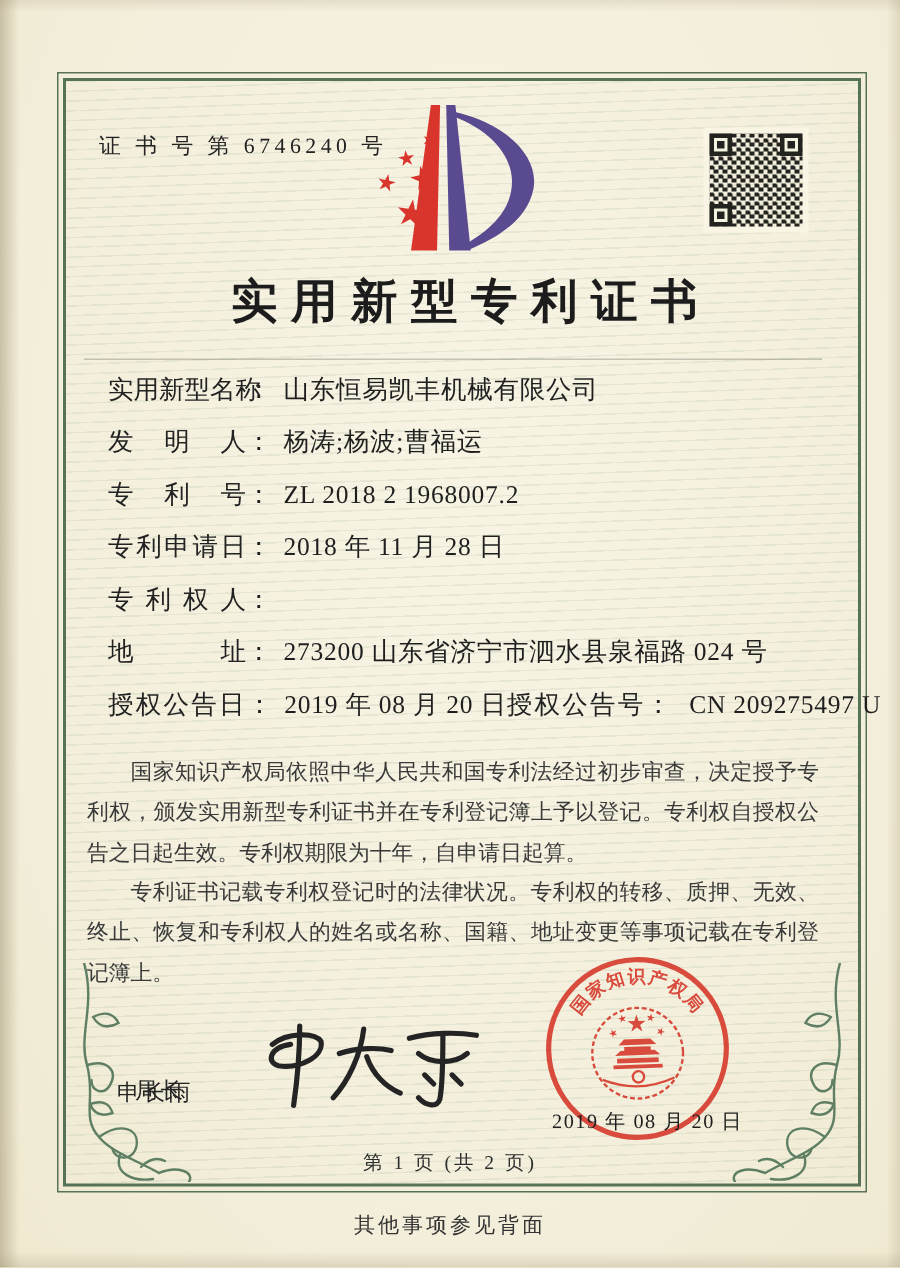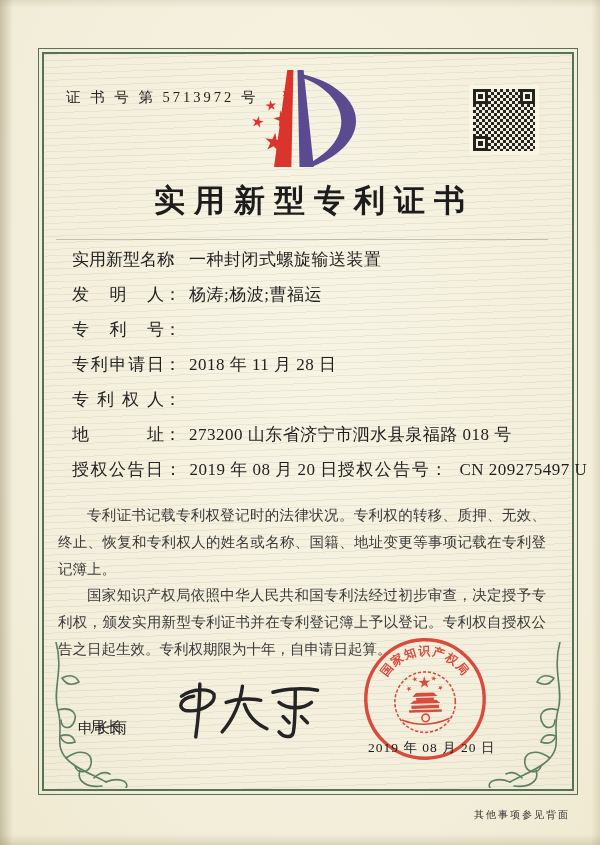--- a/index.html
+++ b/index.html
@@ -40,33 +40,33 @@
   .grant-first{display:inline-flex;align-items:flex-end;width:268px;}
   .glabel{letter-spacing:1.5px;color:#222;}
   .paras{top:502px;left:58px;width:488px;font-size:14.5px;line-height:1.85;color:#3a3a3a;text-align:justify;}
   .paras p{margin:0;text-indent:2em;}
   .signoff-title{top:718px;left:78px;font-size:15px;letter-spacing:2px;color:#242424;margin-left:12px;}
   .signoff-name{top:719px;left:78px;font-size:15px;letter-spacing:2px;color:#242424;}
   .signature{top:678px;left:168px;width:155px;height:66px;}
   .seal{top:636px;left:362px;width:126px;height:126px;opacity:.9;transform:rotate(-2deg);}
   .seal-date{top:739px;left:368px;font-size:13.5px;letter-spacing:1px;color:#1d1d1d;z-index:5;}
   .page-num{top:766px;left:0;width:600px;text-align:center;font-size:13px;letter-spacing:2px;color:#2d2d2d;}
-  .back-note{top:808px;left:0;width:570px;text-align:right;font-size:10px;letter-spacing:2px;color:#333;}
+  .back-note{top:808px;left:15px;width:570px;text-align:center;font-size:14px;letter-spacing:2px;color:#333;}
   .flourish{bottom:57px;width:92px;height:146px;}
   .flourish.l{left:46px;}
   .flourish.r{right:30px;transform:scaleX(-1);}
 </style>
 </head>
 <body>
 
 <div class="paper">
 
   <div class="frame"></div>
 
-  <div class="abs cert-no">证 书 号 第 5713972 号</div>
+  <div class="abs cert-no">证 书 号 第 6746240 号</div>
 
   <svg class="abs logo" viewBox="0 0 135 100">
     <g fill="#d9352c">
       <path d="M0,-1 L0.224,-0.309 L0.951,-0.309 L0.363,0.118 L0.588,0.809 L0,0.382 L-0.588,0.809 L-0.363,0.118 L-0.951,-0.309 L-0.224,-0.309 Z" transform="translate(55,25) scale(4.5) rotate(18)"></path>
       <path d="M0,-1 L0.224,-0.309 L0.951,-0.309 L0.363,0.118 L0.588,0.809 L0,0.382 L-0.588,0.809 L-0.363,0.118 L-0.951,-0.309 L-0.224,-0.309 Z" transform="translate(40,37) scale(5.5) rotate(-8)"></path>
       <path d="M0,-1 L0.224,-0.309 L0.951,-0.309 L0.363,0.118 L0.588,0.809 L0,0.382 L-0.588,0.809 L-0.363,0.118 L-0.951,-0.309 L-0.224,-0.309 Z" transform="translate(27,53) scale(6) rotate(12)"></path>
       <path d="M0,-1 L0.224,-0.309 L0.951,-0.309 L0.363,0.118 L0.588,0.809 L0,0.382 L-0.588,0.809 L-0.363,0.118 L-0.951,-0.309 L-0.224,-0.309 Z" transform="translate(51,50) scale(8.5) rotate(-14)"></path>
       <path d="M0,-1 L0.224,-0.309 L0.951,-0.309 L0.363,0.118 L0.588,0.809 L0,0.382 L-0.588,0.809 L-0.363,0.118 L-0.951,-0.309 L-0.224,-0.309 Z" transform="translate(43,73) scale(9.5) rotate(8)"></path>
       <polygon points="56,2 62,2 60,97 43,97"></polygon>
     </g>
@@ -88,61 +88,62 @@
       </div>
   </div>
 
   <div class="abs title">实用新型专利证书</div>
   <div class="abs title-rule"></div>
 
   <div class="abs fields">
     <div class="frow">
       <span class="flabel">实用新型名称</span>
         <span class="fcolon">：</span>
-      <span class="fvalue">一种封闭式螺旋输送装置</span>
+      <span class="fvalue">山东恒易凯丰机械有限公司</span>
     </div>
     <div class="frow">
       <span class="flabel">发明人</span>
         <span class="fcolon">：</span>
       <span class="fvalue">杨涛;杨波;曹福运</span>
     </div>
     <div class="frow">
       <span class="flabel">专利号</span>
         <span class="fcolon">：</span>
+      <span class="fvalue">ZL 2018 2 1968007.2</span>
     </div>
     <div class="frow">
       <span class="flabel">专利申请日</span>
         <span class="fcolon">：</span>
       <span class="fvalue">2018 年 11 月 28 日</span>
     </div>
     <div class="frow">
       <span class="flabel">专利权人</span>
         <span class="fcolon">：</span>
     </div>
     <div class="frow">
       <span class="flabel">地址</span>
         <span class="fcolon">：</span>
-      <span class="fvalue">273200 山东省济宁市泗水县泉福路 018 号</span>
+      <span class="fvalue">273200 山东省济宁市泗水县泉福路 024 号</span>
     </div>
     <div class="frow">
       <span class="grant-first">
         <span class="glabel">授权公告日</span>
           <span class="fcolon">：</span>
         <span class="fvalue">2019 年 08 月 20 日</span>
       </span>
       <span>
         <span class="glabel">授权公告号</span><span class="fcolon">：</span>
         <span class="fvalue">CN 209275497 U</span>
       </span>
     </div>
   </div>
 
   <div class="abs paras">
+    <p>国家知识产权局依照中华人民共和国专利法经过初步审查，决定授予专利权，颁发实用新型专利证书并在专利登记簿上予以登记。专利权自授权公告之日起生效。专利权期限为十年，自申请日起算。</p>
     <p>专利证书记载专利权登记时的法律状况。专利权的转移、质押、无效、终止、恢复和专利权人的姓名或名称、国籍、地址变更等事项记载在专利登记簿上。</p>
-    <p>国家知识产权局依照中华人民共和国专利法经过初步审查，决定授予专利权，颁发实用新型专利证书并在专利登记簿上予以登记。专利权自授权公告之日起生效。专利权期限为十年，自申请日起算。</p>
   </div>
 
   <div class="abs signoff-title">局长</div>
   <div class="abs signoff-name">申长雨</div>
 
   <svg class="abs signature" viewBox="0 0 150 65">
     <g fill="none" stroke="#242424" stroke-width="3.4" stroke-linecap="round" stroke-linejoin="round">
       <path d="M30,6 C30,24 28,44 26,58"></path>
       <path d="M12,18 C22,10 40,10 44,16 C46,26 30,34 16,32 C8,30 10,20 24,18"></path>
       <path d="M72,8 C70,25 62,42 52,53"></path>
@@ -201,15 +202,16 @@
       <path d="M12,68 C26,64 33,72 27,82 C23,88 15,86 15,78"></path>
       <path d="M20,116 C34,106 47,110 45,122 C43,132 31,132 29,124"></path>
       <path d="M60,140 C72,135 84,139 80,146"></path>
       <path d="M16,36 Q28,30 33,40 Q22,46 16,36"></path>
       <path d="M14,94 Q26,90 29,100 Q18,104 14,94"></path>
       <path d="M34,128 C30,140 42,146 56,144"></path>
       <path d="M48,136 Q56,128 64,132"></path>
     </g>
   </svg>
 
+  <div class="abs page-num">第 1 页 (共 2 页)</div>
   <div class="abs back-note">其他事项参见背面</div>
 
 </div>
 
 </body></html>

